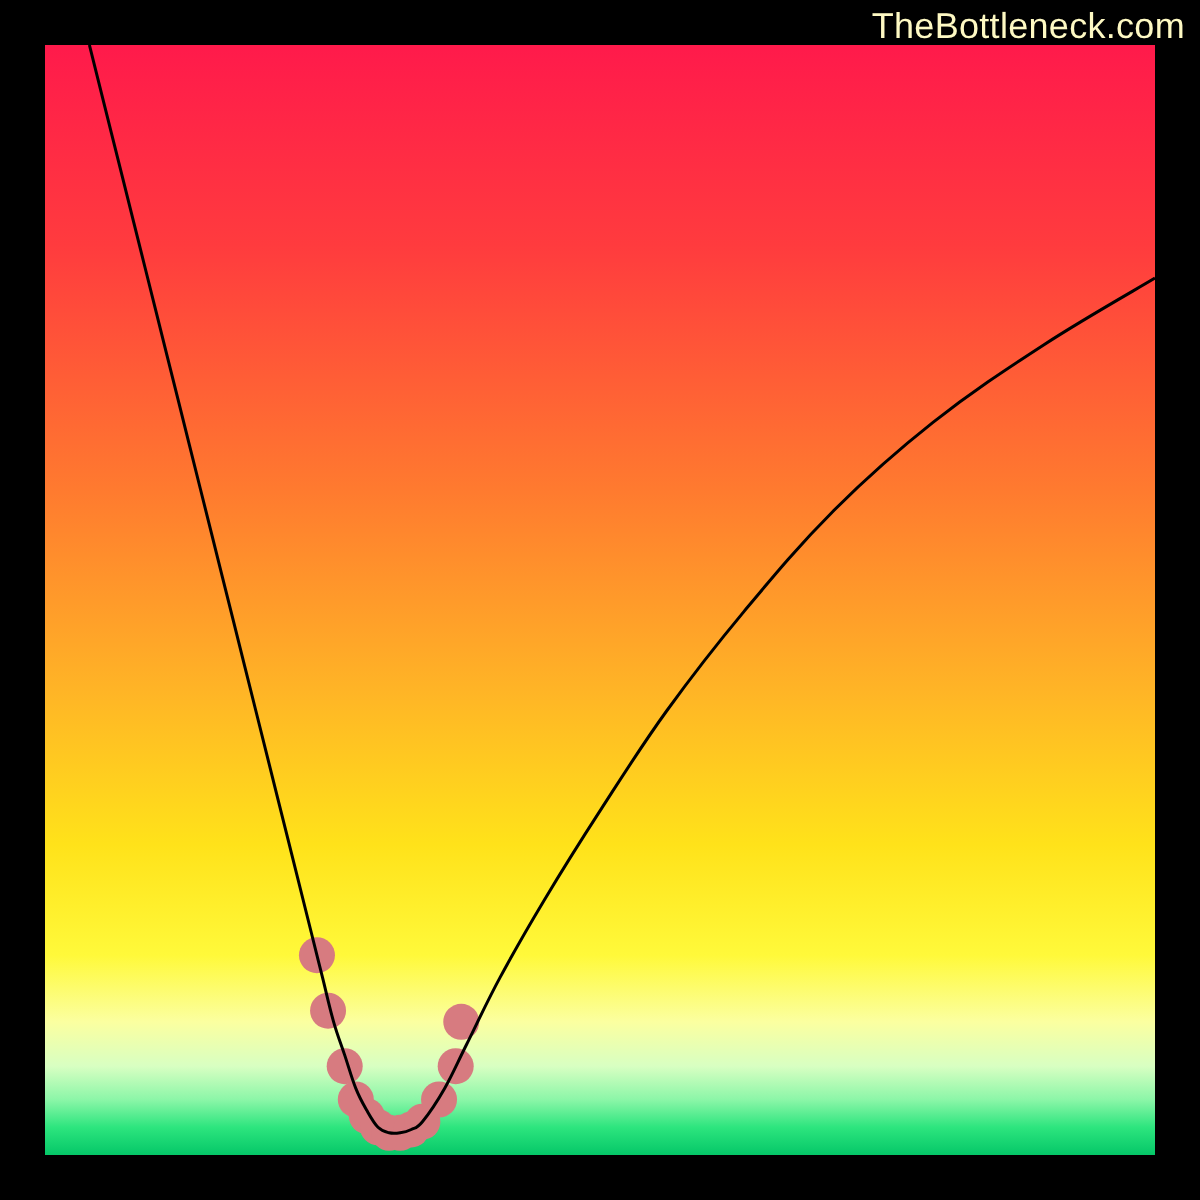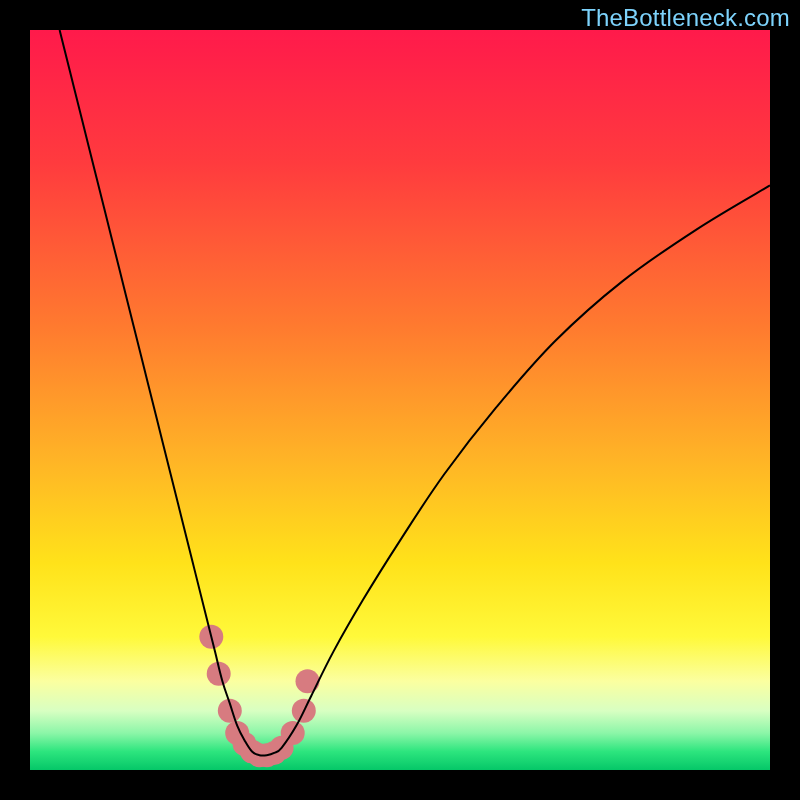--- a/index.html
+++ b/index.html
@@ -39,21 +39,21 @@
     left: 0;
     top: 0;
     width: 740px;
     height: 740px;
     overflow: visible;
   }
   .watermark {
     position: absolute;
     top: 4px;
     right: 10px;
-    color: #7dd3fc;
+    color: #fef9c3;
     font-size: 24px;
     font-weight: 500;
     letter-spacing: 0.2px;
   }
 </style>
 </head>
 <body>
 
 <div class="frame">
 

